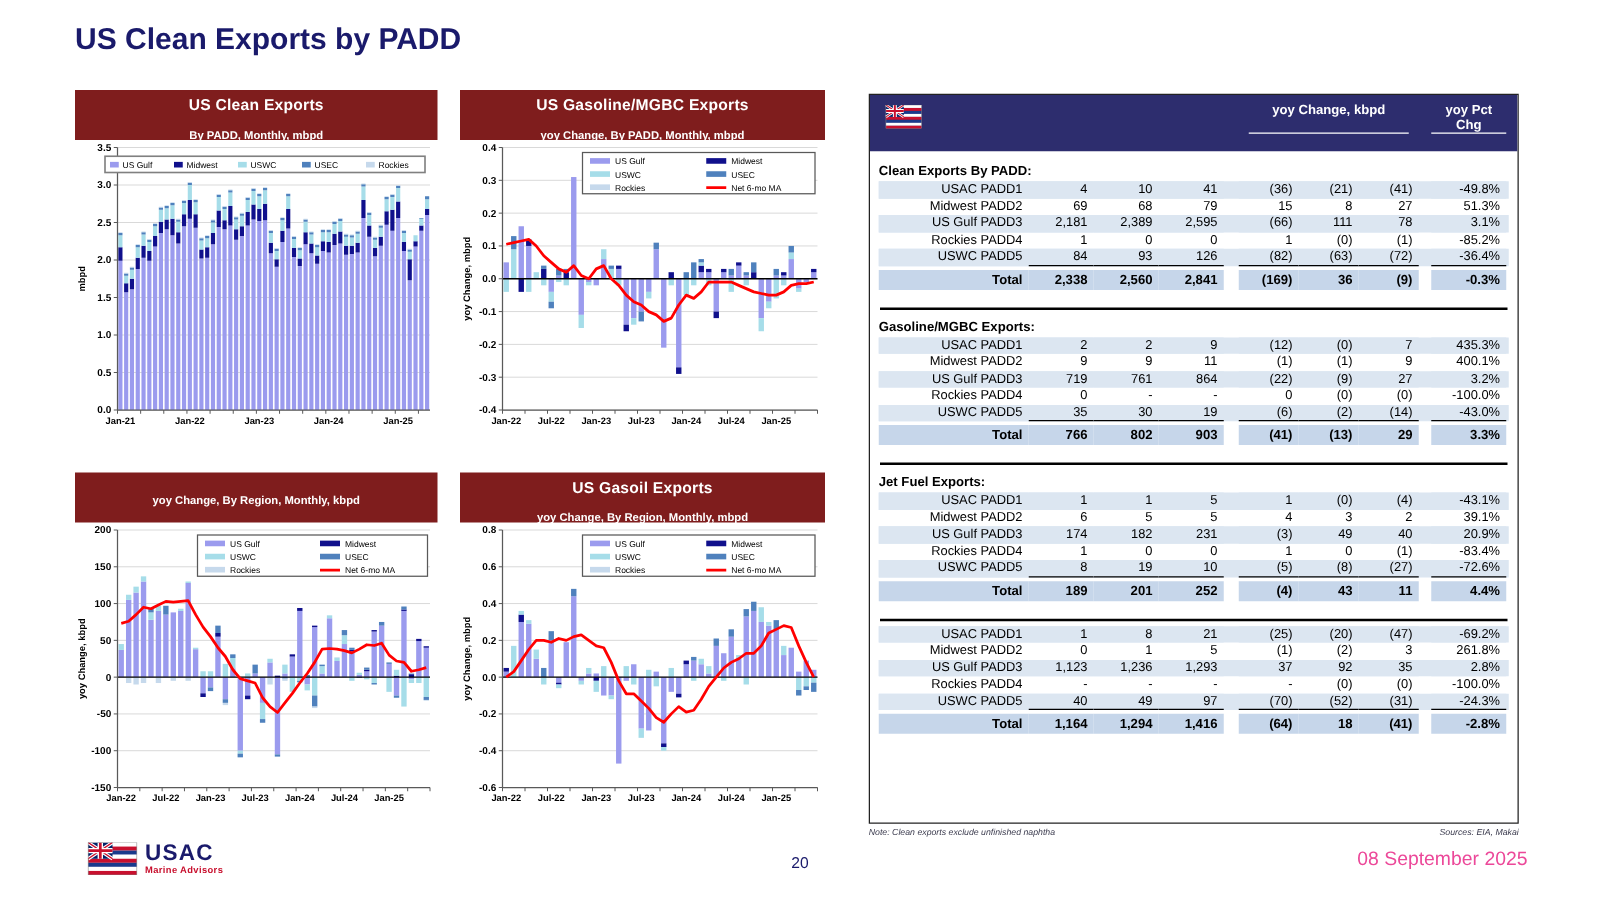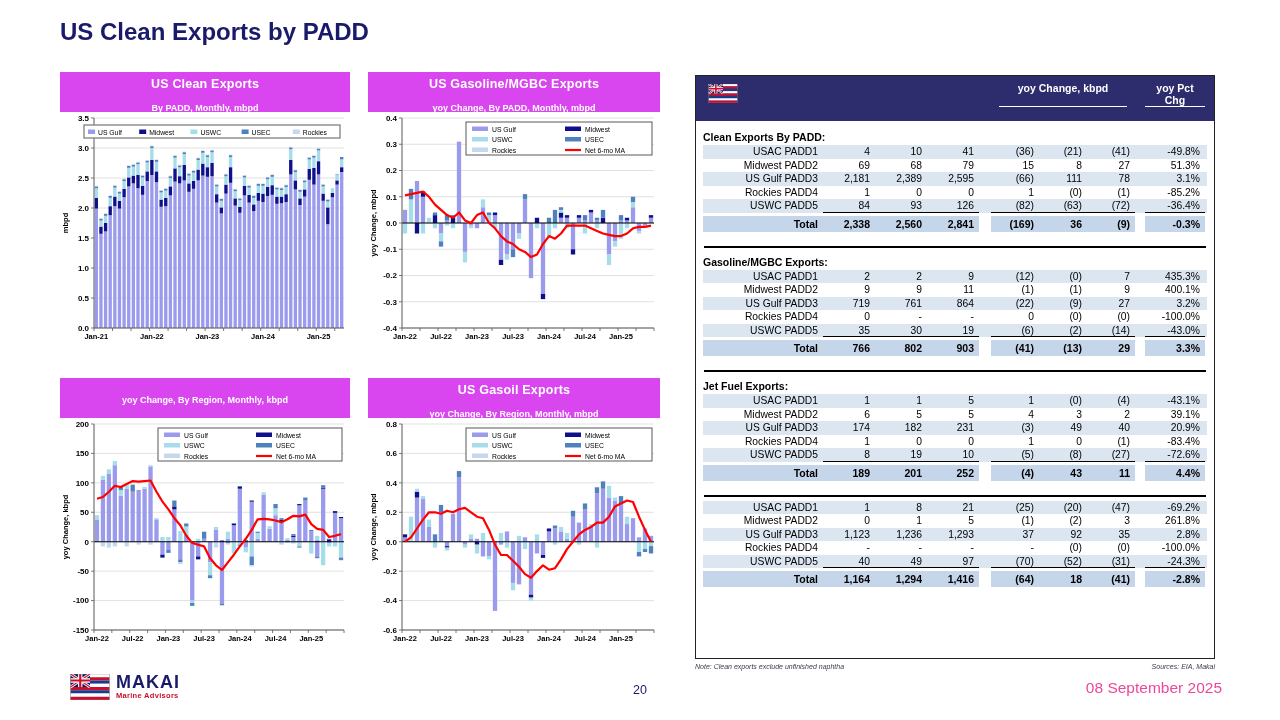--- a/index.html
+++ b/index.html
@@ -7,21 +7,21 @@
   .page { position:relative; width:1280px; height:720px; background:#fff; overflow:hidden;padding-left:16px; }
 
   .page-title { position:absolute; left:60px; top:18px; font-size:24px; font-weight:bold; color:#1a1a6b; }
 
   
   .chart-panel { position:absolute; }
   .cp0 { left:60px;  top:72px;  width:290px; height:278px; }
   .cp1 { left:368px; top:72px;  width:292px; height:278px; }
   .cp2 { left:60px;  top:378px; width:290px; height:274px; }
   .cp3 { left:368px; top:378px; width:292px; height:274px; }
-  .chart-head { background:#d946ef; color:#fff; text-align:center; height:40px; padding-top:5px; }
+  .chart-head { background:#7f1d1d; color:#fff; text-align:center; height:40px; padding-top:5px; }
   .chart-head .ct { font-size:12.5px; font-weight:bold; letter-spacing:0.2px; }
   .chart-head .cs { font-size:9px; font-weight:bold; margin-top:12px; }
   .chart-plot { width:100%; }
 
   
   .table-panel { position:absolute; left:695px; top:75px; width:520px; height:584px;
                  border:1px solid #222; background:#fff; overflow:hidden; }
   .t-head { position:relative; background:#2d2d6e; height:45px; color:#fff; padding:4px 7px 0 7px; }
   .t-flag { position:absolute; left:12px; top:8px; }
   .grid-cols { display:grid; grid-template-columns:120px 52px 52px 52px 12px 48px 48px 48px 10px 60px; }
@@ -1282,21 +1282,21 @@
         <rect x="0" y="21" width="36" height="3" fill="#c8102e"></rect>
         <rect x="0" y="0" width="18" height="12" fill="#012169"></rect>
         <path d="M0,0 L18,12 M18,0 L0,12" stroke="#ffffff" stroke-width="2.6"></path>
         <path d="M0,0 L18,12 M18,0 L0,12" stroke="#c8102e" stroke-width="1.1"></path>
         <path d="M9,0 L9,12 M0,6 L18,6" stroke="#ffffff" stroke-width="4"></path>
         <path d="M9,0 L9,12 M0,6 L18,6" stroke="#c8102e" stroke-width="2"></path>
         <rect x="0" y="0" width="36" height="24" fill="none" stroke="#888" stroke-width="0.5"></rect>
       </svg>
     </span>
     <span class="logo-text">
-      <div class="logo-name">MAKAI</div>
+      <div class="logo-name">USAC</div>
       <div class="logo-sub">Marine Advisors</div>
     </span>
   </div>
 
   <div class="page-num">20</div>
   <div class="page-date">08 September 2025</div>
 
 </div>
 
 </body></html>

